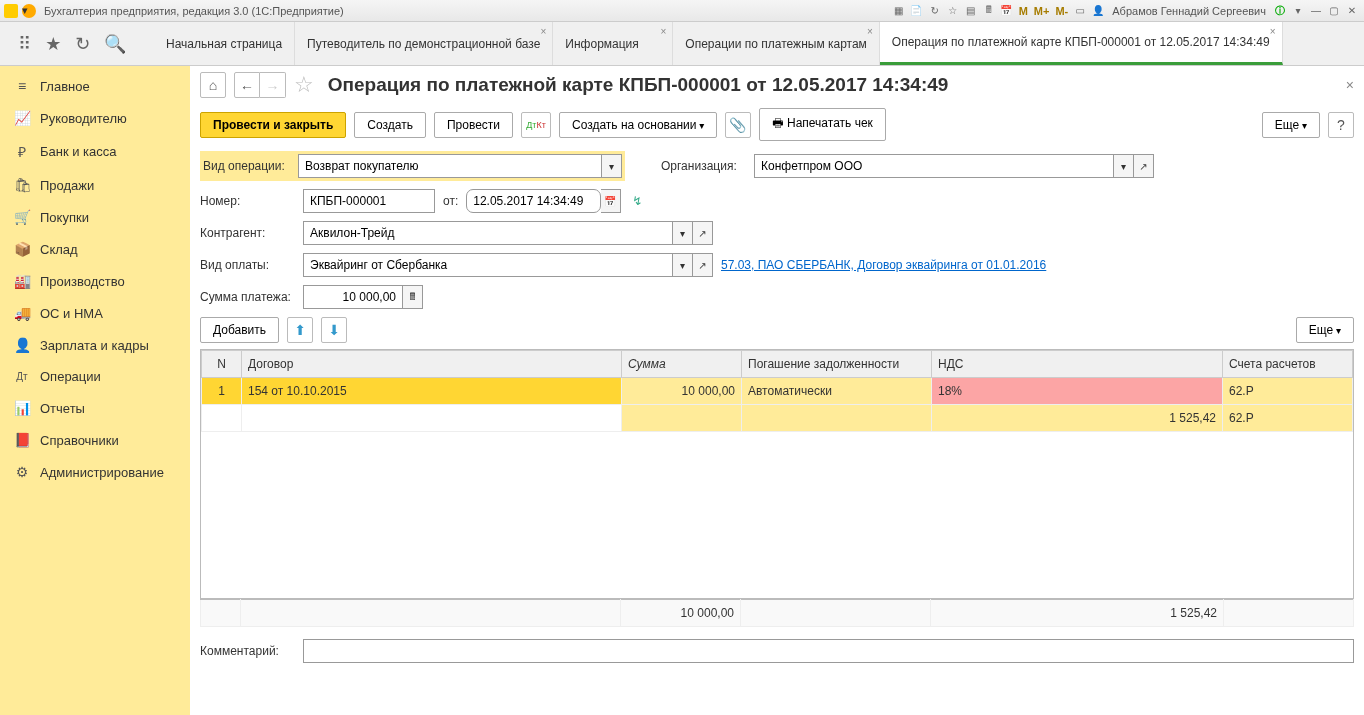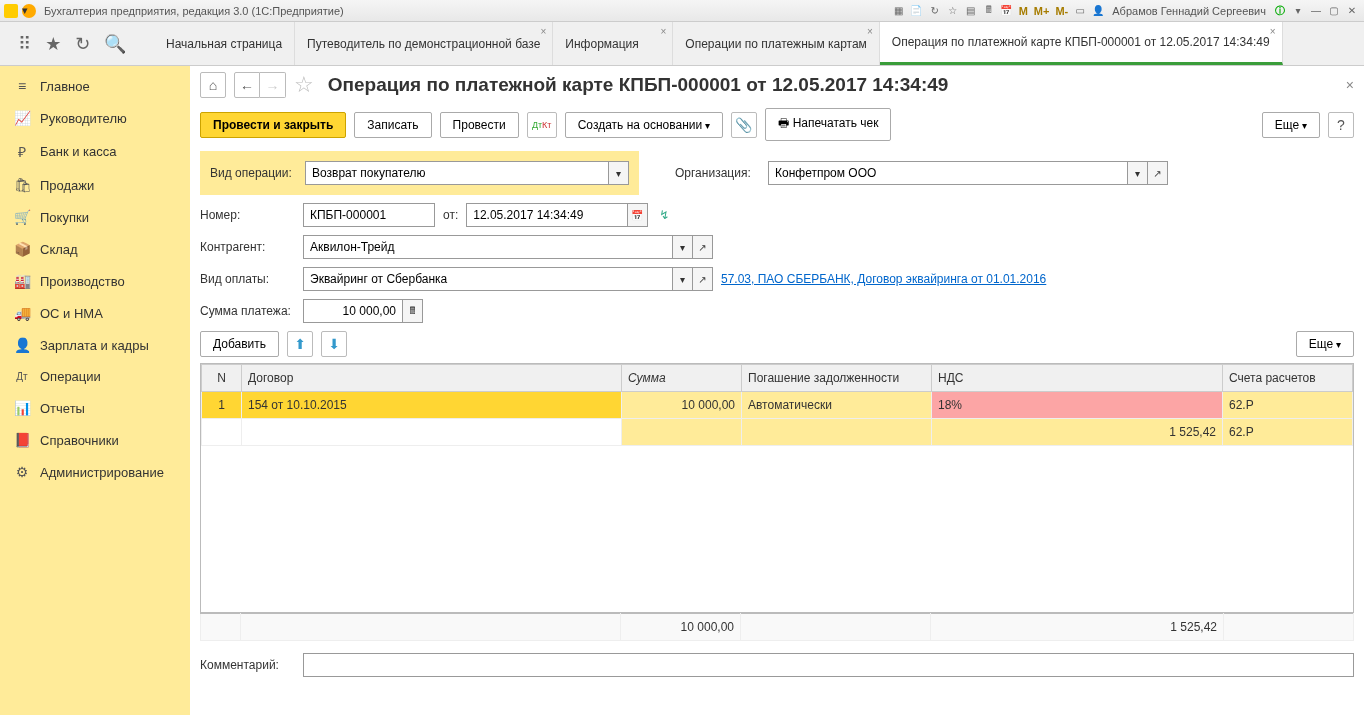--- a/index.html
+++ b/index.html
@@ -175,58 +175,58 @@
         <span class="icon-btn" style="border-radius:2px 0 0 2px;">←</span>
         <span class="icon-btn" style="border-left:none;border-radius:0 2px 2px 0;color:#ccc;">→</span>
       </span>
       <span style="font-size:22px;color:#bbb;cursor:pointer;">☆</span>
       <span class="page-title">Операция по платежной карте КПБП-000001 от 12.05.2017 14:34:49</span>
       <span class="ctop-close">×</span>
     </div>
 
     <div class="toolbar">
       <button class="btn primary">Провести и закрыть</button>
-      <button class="btn">Записать</button>
+      <button class="btn">Создать</button>
       <button class="btn">Провести</button>
       <button class="icon-btn" style="width:30px;">
           <span style="color:#3a3;font-size:9px;">Дт</span>
           <span style="color:#c33;font-size:9px;">Кт</span>
         </button>
       <button class="btn drop">Создать на основании</button>
       <button class="icon-btn">📎</button>
       <button class="btn">🖶 <span>Напечатать чек</span></button>
       <div class="toolbar-right">
         <button class="btn drop">Еще</button>
         <button class="icon-btn">?</button>
       </div>
     </div>
 
     <div class="form-row">
-      <span class="input.highlight-wrap" style="background:#ffeb99;padding:10px;display:inline-flex;align-items:center;">
+      <span class="input.highlight-wrap" style="background:#ffeb99;padding:3px;display:inline-flex;align-items:center;">
       <span class="form-label">Вид операции:</span>
       <span class="select-wrap">
         <input class="input" style="width: 304px;" value="Возврат покупателю">
         <span class="select-btn">▾</span>
       </span>
       </span>
       <span style="width:20px;"></span>
       <span class="form-label" style="width:85px;">Организация:</span>
       <span class="select-wrap">
         <input class="input" style="width: 360px;" value="Конфетпром ООО">
         <span class="select-btn">▾</span>
         <span class="select-btn">↗</span>
       </span>
     </div>
 
     <div class="form-row">
       <span class="form-label">Номер:</span>
       <input class="input" style="width: 132px;" value="КПБП-000001">
       <span>от:</span>
       <span class="select-wrap">
-        <input class="input" style="width: 162px;" value="12.05.2017 14:34:49">
+        <input class="input" style="width: 135px; border-radius: 7px;" value="12.05.2017 14:34:49">
         <span class="select-btn">📅</span>
       </span>
       <span class="small-icon">↯</span>
     </div>
 
     <div class="form-row">
       <span class="form-label">Контрагент:</span>
       <span class="select-wrap">
         <input class="input" style="width: 370px;" value="Аквилон-Трейд">
         <span class="select-btn">▾</span>

